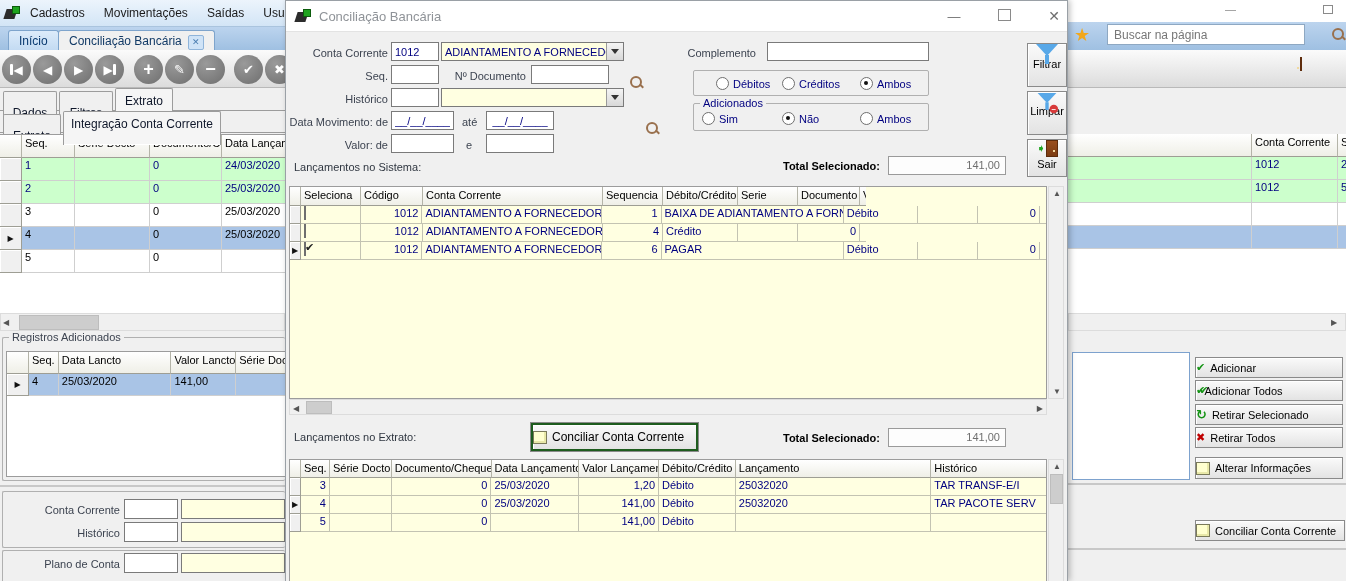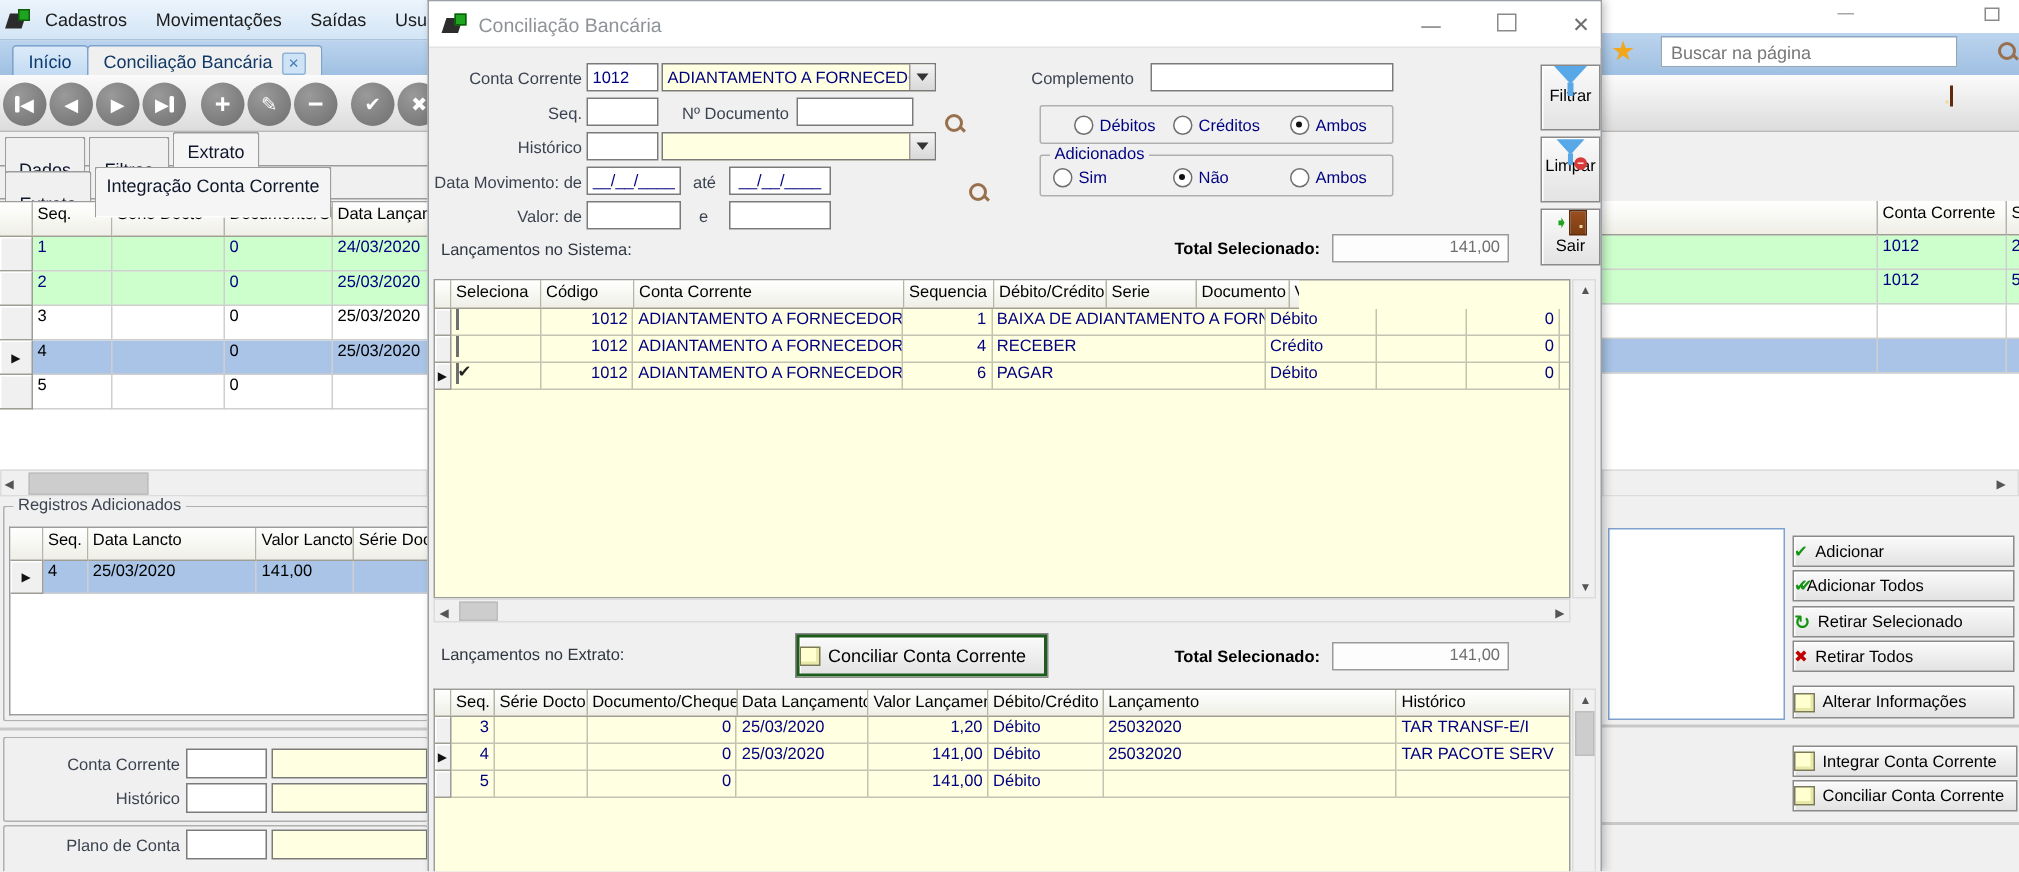--- a/index.html
+++ b/index.html
@@ -266,24 +266,20 @@
   </div>
   <div class="a btn" style="left:1195px;top:427px;width:148px;height:21px">
     <span class="red">✖</span>
       <span>Retirar Todos</span>
   </div>
   <div class="a btn" style="left:1195px;top:457px;width:148px;height:22px">
     <span class="docicon"></span>
       <span>Alterar Informações</span>
   </div>
   <div class="a" style="left:1068px;top:483px;width:278px;height:2px;background:#c8c8c8"></div>
-  <div class="a btn" style="left:1195px;top:497px;width:150px;height:21px">
-    <span class="docicon"></span>
-      <span>Integrar Conta Corrente</span>
-  </div>
   <div class="a btn" style="left:1195px;top:520px;width:150px;height:21px">
     <span class="docicon"></span>
       <span>Conciliar Conta Corrente</span>
   </div>
   <div class="a" style="left:1068px;top:548px;width:278px;height:2px;background:#c8c8c8"></div>
 
   <div class="a" style="left:0;top:485px;width:285px;height:96px;border-top:2px solid #c8c8c8">
     <div class="a gbox" style="left:2px;top:4px;width:283px;height:57px;border-right:none"></div>
     <div class="a lbl lblr" style="left:20px;top:17px;width:100px">Conta Corrente</div>
     <input class="a inp" style="left: 124px; top: 12px; width: 54px; height: 20px;">
@@ -421,21 +417,20 @@
         <div class="cell" style="width:60px"></div>
         <div class="cell num" style="width:62px">0</div>
         <div class="cell" style="width:5px;border-right:none"></div>
       </div>
       <div class="row" style="height:18px">
         <div class="mk" style="width:11px"></div>
         <div class="cell" style="width:60px"><span class="chk"></span></div>
         <div class="cell num" style="width:62px">1012</div>
         <div class="cell" style="width:180px">ADIANTAMENTO A FORNECEDORES</div>
         <div class="cell num" style="width:60px">4</div>
-        <div class="cell" style="width:183px">RECEBER</div>
         <div class="cell" style="width:75px">Crédito</div>
         <div class="cell" style="width:60px"></div>
         <div class="cell num" style="width:62px">0</div>
         <div class="cell" style="width:5px;border-right:none"></div>
       </div>
       <div class="row" style="height:18px">
         <div class="mk cur" style="width:11px"></div>
         <div class="cell" style="width:60px"><span class="chk on"></span></div>
         <div class="cell num" style="width:62px">1012</div>
         <div class="cell" style="width:180px">ADIANTAMENTO A FORNECEDORES</div>

